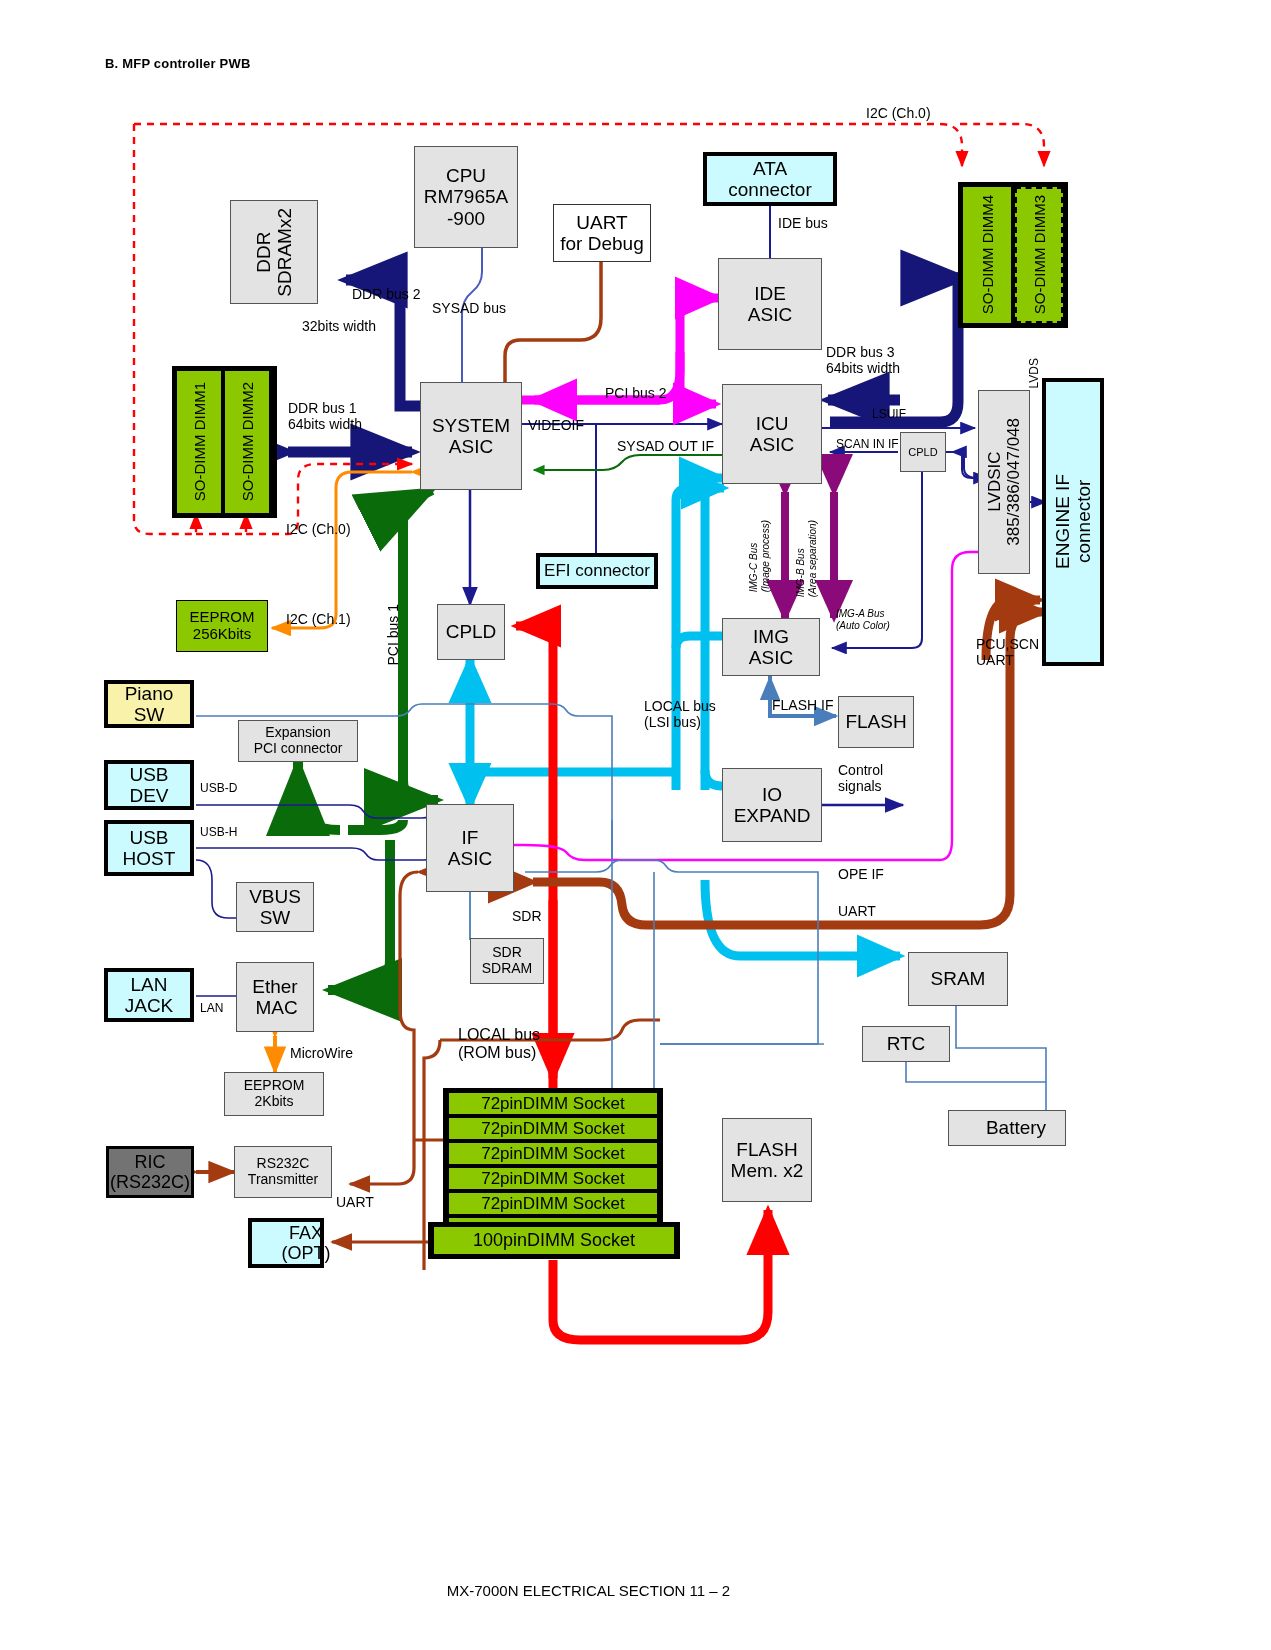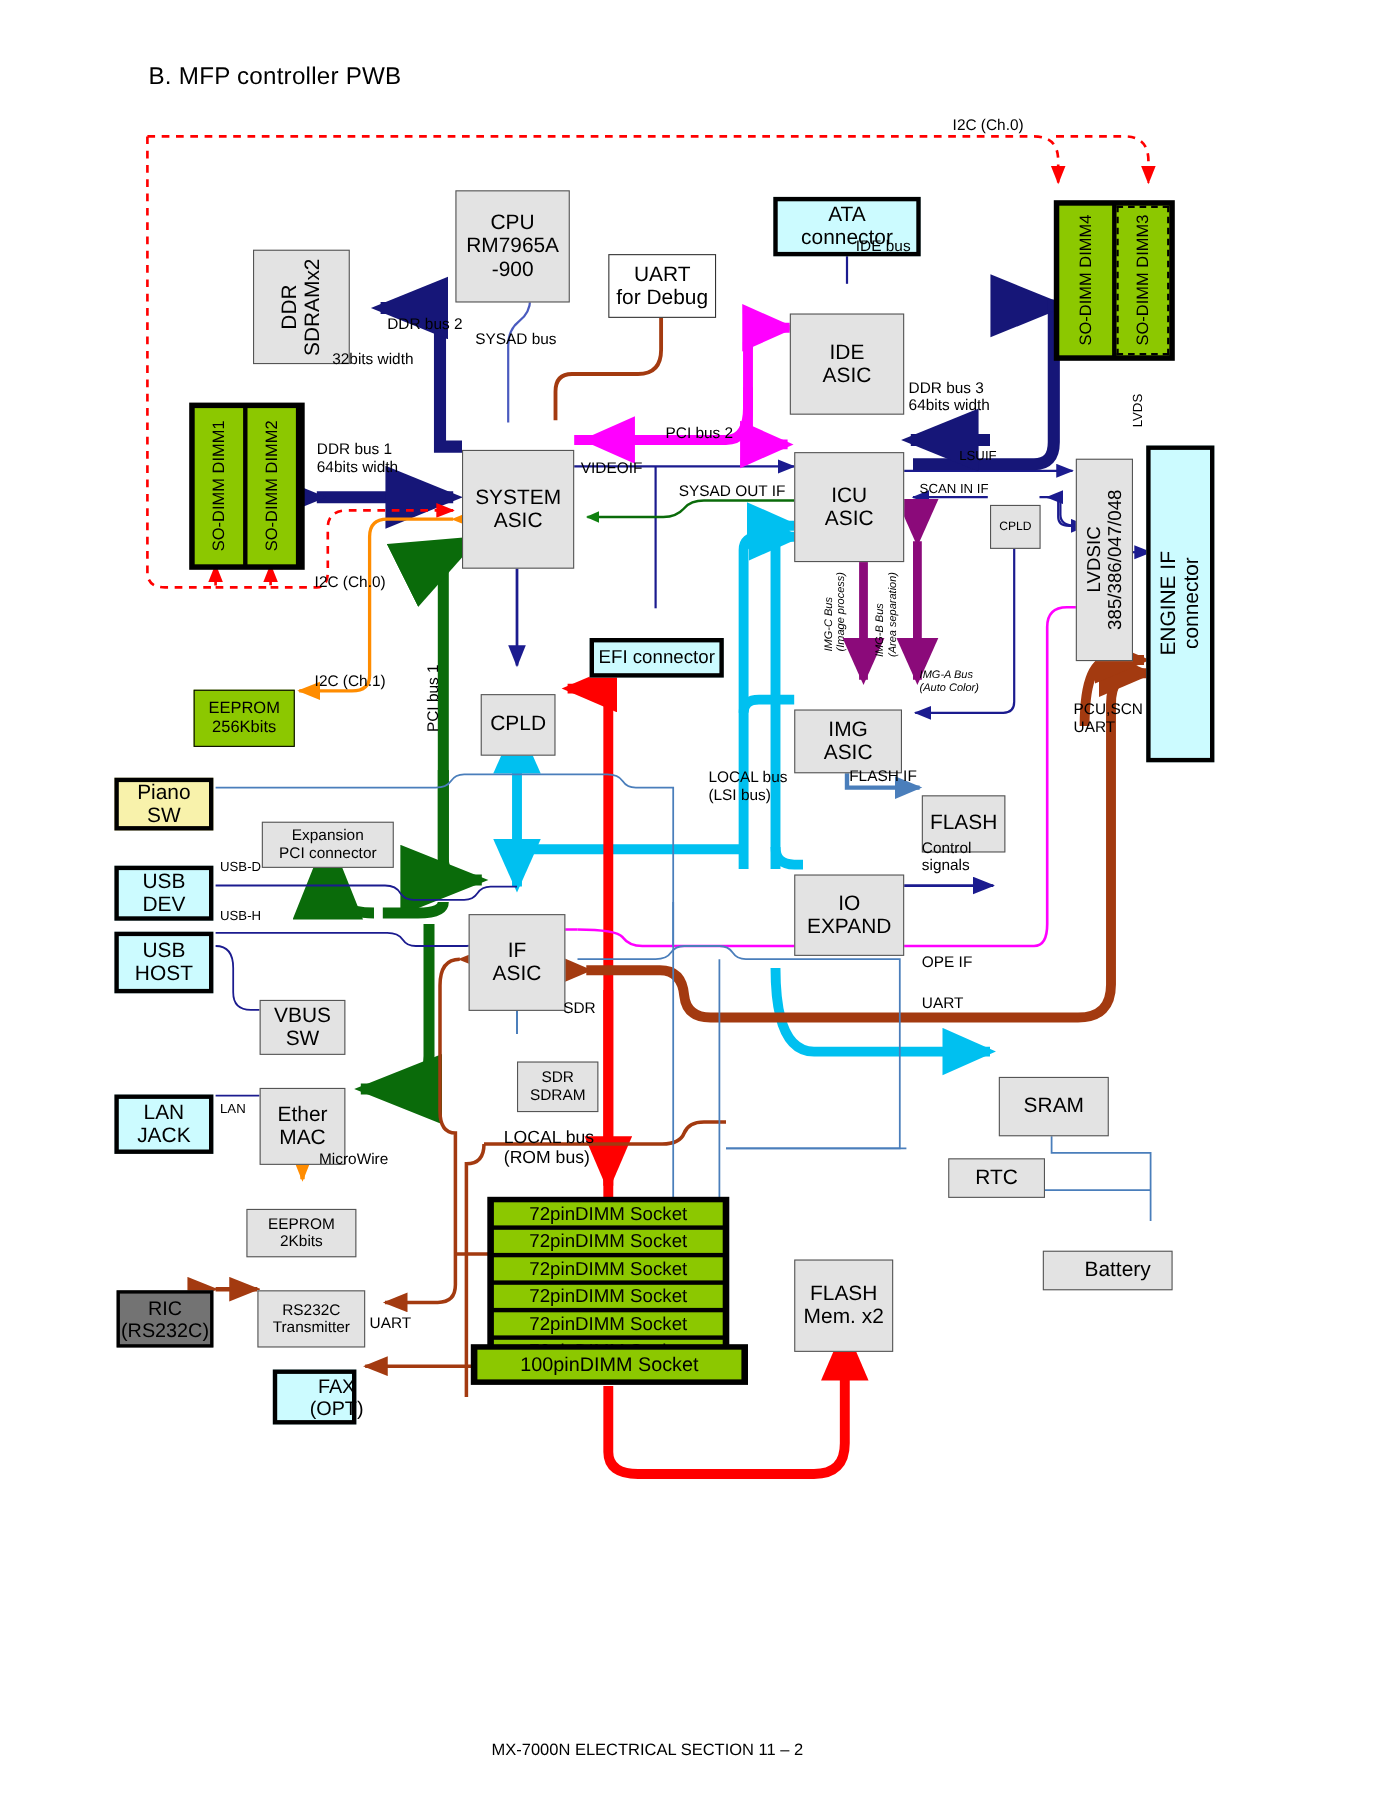--- a/index.html
+++ b/index.html
@@ -8,34 +8,33 @@
     width:1271px; height:1650px; position:relative;
     font-family:"Liberation Sans", sans-serif;
     color:#000;
     overflow:hidden;
   }
   #stage { position:absolute; left:0; top:0; width:1271px; height:1650px; }
   svg#wires { position:absolute; left:0; top:0; width:1271px; height:1650px; }
 
   .title {
     position:absolute; left:105px; top:56px;
-    font-size:22px; font-weight:normal; letter-spacing:.2px;margin-left:30px;
+    font-size:13px; font-weight:bold; letter-spacing:.2px;
   }
   .footer {
     position:absolute; left:0; top:1582px; width:1177px;
     text-align:center; font-size:15px;
   }
 
   
   .blk {
     position:absolute;
     display:flex; align-items:center; justify-content:center;
     text-align:center; line-height:1.12;
     white-space:pre-line;
-    margin-top:27px;
   }
   .grey   { background:#e3e3e3; border:1px solid #555; font-size:19px; }
   .grey.small { font-size:14px; }
   .grey.tiny  { font-size:11px; }
   .cyan   { background:#ccfbff; border:4px solid #000; font-size:19px; }
   .cyanthin { background:#737373; border:3px solid #000; font-size:18px; }
   .yellow { background:#f8f2ab; border:4px solid #000; font-size:19px; }
   .green  { background:#8cc800; border:1px solid #000; font-size:15px; }
   .plainbox { background:#fff; border:1px solid #333; font-size:19px; }
 
@@ -316,21 +315,21 @@
 
   <div class="blk cyan" style="left:104px;top:820px;width:90px;height:56px;">USB
 HOST</div>
 
   <div class="blk grey" style="left:236px;top:882px;width:78px;height:50px;">VBUS
 SW</div>
 
   <div class="blk cyan" style="left:104px;top:968px;width:90px;height:54px;">LAN
 JACK</div>
 
-  <div class="blk grey" style="left:236px;top:962px;width:78px;height:70px;">Ether
+  <div class="blk grey" style="left:236px;top:962px;width:78px;height:70px;text-align:right;">Ether
 MAC</div>
 
   <div class="blk grey small" style="left:224px;top:1072px;width:100px;height:44px;">EEPROM
 2Kbits</div>
 
   <div class="blk cyanthin small" style="left:106px;top:1146px;width:88px;height:52px;">RIC
 (RS232C)</div>
 
   <div class="blk grey small" style="left:234px;top:1146px;width:98px;height:52px;">RS232C
 Transmitter</div>

